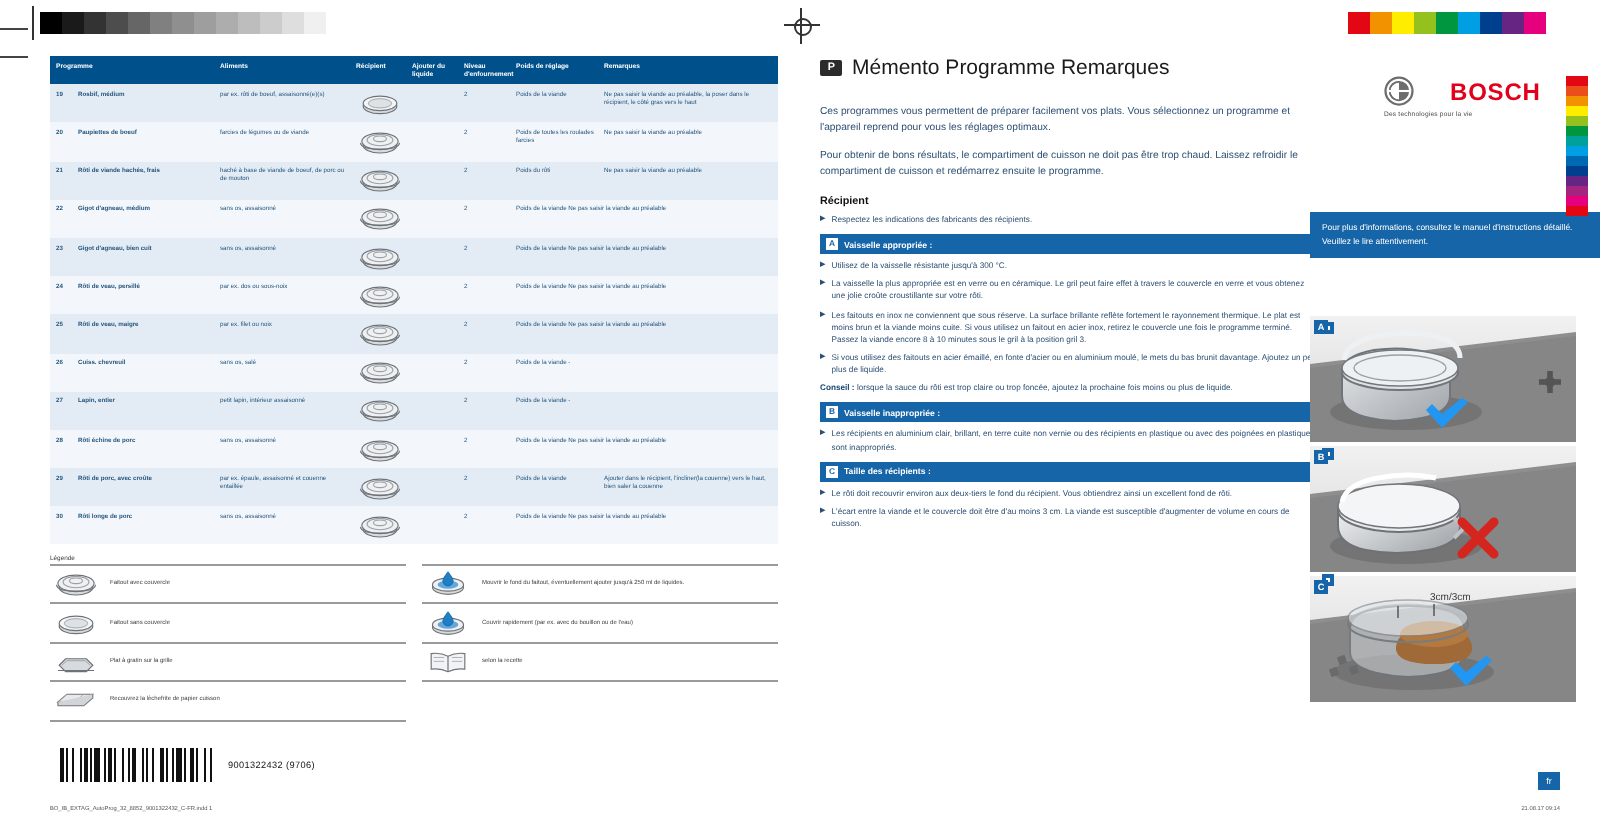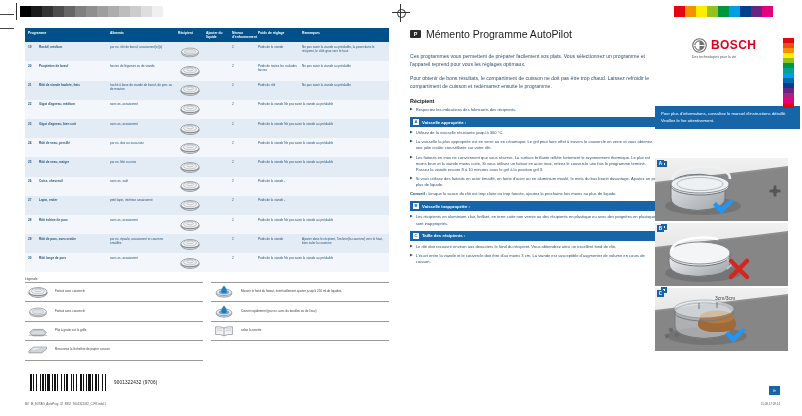--- a/index.html
+++ b/index.html
@@ -119,21 +119,21 @@
   
   .illus{position:absolute;left:245px;top:130px;width:133px;}
   .fig{position:relative;width:133px;height:63px;margin-bottom:2px;overflow:hidden;}
   .fig .tag{
     position:absolute;left:2px;top:2px;width:7px;height:7px;background:#1565a8;
     color:#fff;font-size:4.6px;font-weight:bold;line-height:7px;text-align:center;z-index:4;
   }
 
   
   .bosch{position:absolute;right:22px;top:38px;width:88px;}
-  .bosch-row{display:flex;gap:4px;}
+  .bosch-row{display:flex;align-items:center;gap:18px;}
   .bosch-word{font-size:12px;font-weight:bold;color:#e2001a;letter-spacing:0.4px;font-family:"Liberation Sans",sans-serif;}
   .bosch-claim{font-size:3.3px;color:#4a4a4a;margin-top:1.5px;letter-spacing:.1px;}
   .bosch-mark{width:15px;height:15px;}
 
   .fr-badge{
     position:absolute;right:22px;top:386px;width:11px;height:9px;background:#1565a8;
     color:#fff;font-size:4.4px;line-height:9px;text-align:center;
   }
   .sq-mark{position:absolute;width:6px;height:6px;background:#1565a8;}
   .sq-mark:after{content:"";position:absolute;left:1.6px;top:1.6px;width:2.8px;height:2.8px;background:#fff;}
@@ -617,21 +617,21 @@
       </div>
     <div class="barcode-num">9001322432 (9706)</div>
   </div>
   <div class="footline">BO_IB_EXTAG_AutoProg_32_8852_9001322432_C-FR.indd   1</div>
   <div class="footline-r">21.08.17   09:14</div>
 
   <div class="right">
 
     <div class="memento-head">
       <div class="ep-badge">P</div>
-      <div class="memento-title">Mémento Programme AutoPilot</div>
+      <div class="memento-title">Mémento Programme Remarques</div>
     </div>
 
     <div class="body-col">
       <div class="intro">
         <p>Ces programmes vous permettent de préparer facilement vos plats. Vous sélectionnez un programme et l'appareil reprend pour vous les réglages optimaux.</p>
         <p>Pour obtenir de bons résultats, le compartiment de cuisson ne doit pas être trop chaud. Laissez refroidir le compartiment de cuisson et redémarrez ensuite le programme.</p>
       </div>
 
       <div class="sec-title">Récipient</div>
       <div class="bullet">

